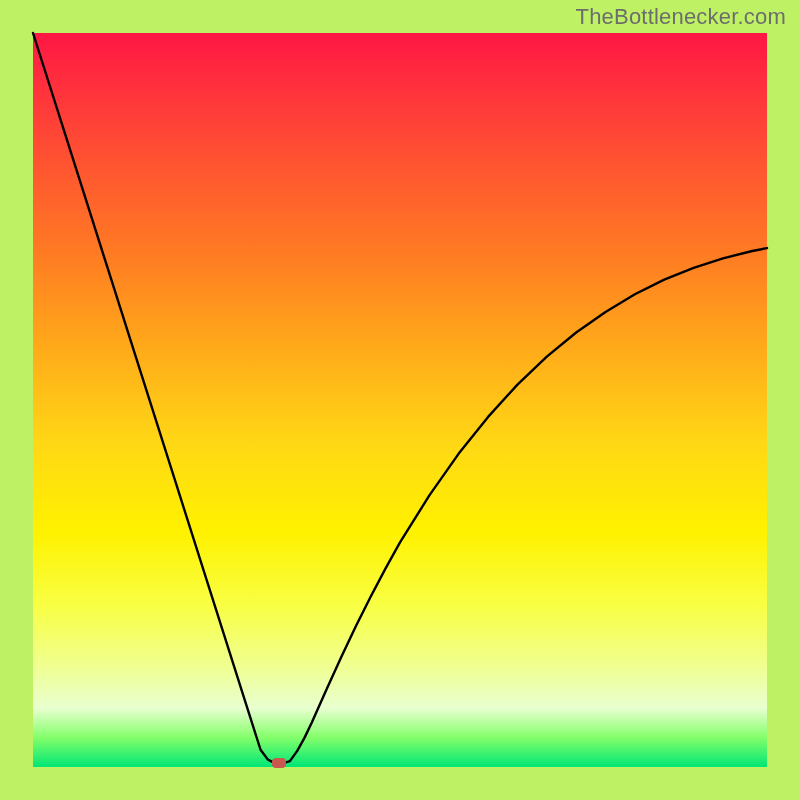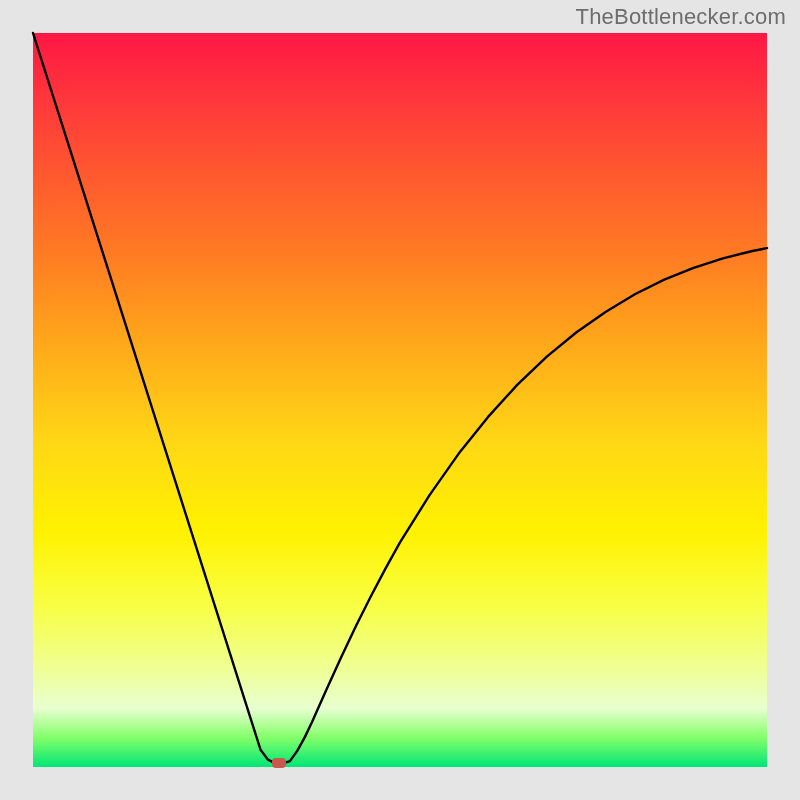--- a/index.html
+++ b/index.html
@@ -8,21 +8,21 @@
     width: 800px;
     height: 800px;
     overflow: hidden;
     font-family: Arial, Helvetica, sans-serif;
     background: #000;
   }
   .chart-wrap {
     position: relative;
     width: 800px;
     height: 800px;
-    background: #e5e5e5;
+    background: #bef264;
   }
   .plot-area {
     position: absolute;
     left: 33px;
     top: 33px;
     width: 734px;
     height: 734px;
     background: linear-gradient(to bottom,
       #ff1744 0%,
       #ff3a3a 10%,

